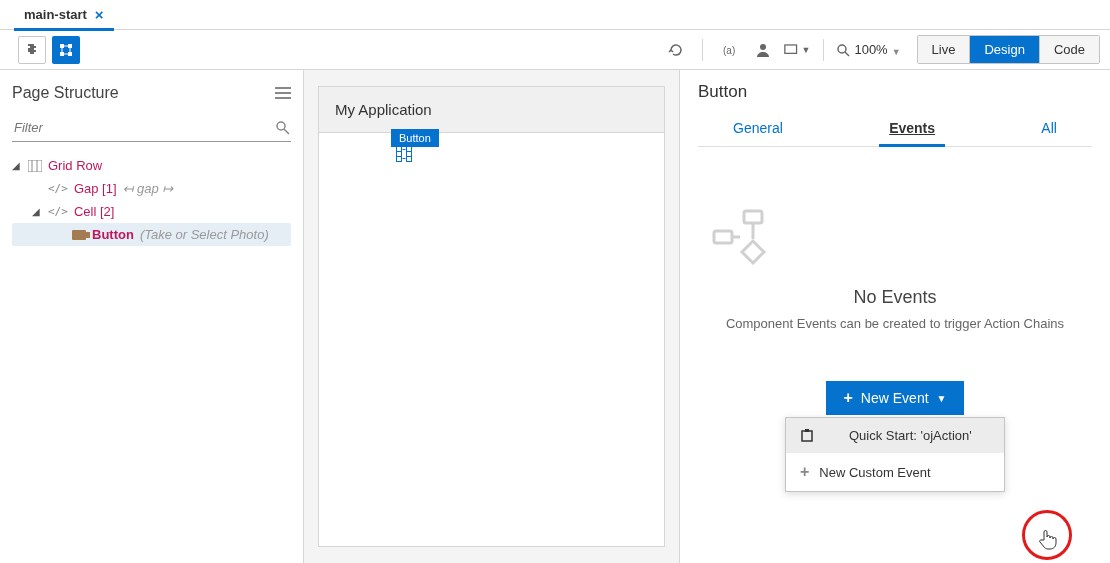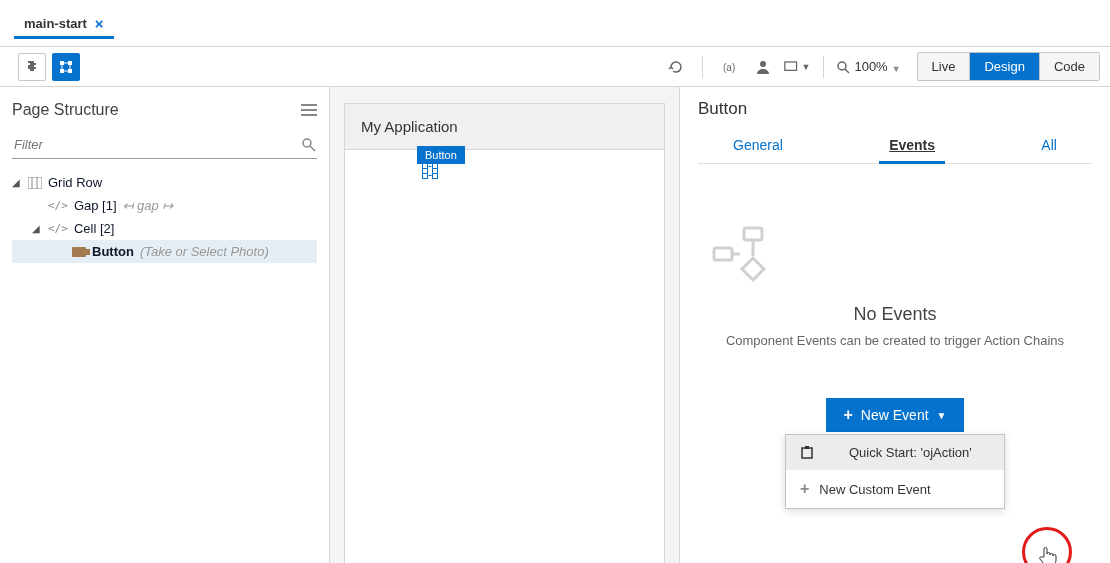--- a/index.html
+++ b/index.html
@@ -1,50 +1,50 @@
 <!DOCTYPE html>
 <html><head>
 <meta charset="utf-8">
 <style>
 * { box-sizing: border-box; margin: 0; padding: 0; }
 body { font-family: -apple-system, "Segoe UI", Arial, sans-serif; font-size: 13px; color: #333; background: #fff; overflow: hidden; width: 1110px; height: 563px; position: relative; }
 
-.tabbar { display: flex; align-items: center; height: 47px; border-bottom: 1px solid #d6d6d6; padding-left: 14px; }
+.tabbar { display: flex; align-items: center; height: 30px; border-bottom: 1px solid #d6d6d6; padding-left: 14px; }
 .tab { display: flex; align-items: center; gap: 8px; padding: 0 10px; height: 30px; font-weight: 600; color: #333; position: relative; }
 .tab.active::after { content:""; position:absolute; left:0; right:0; bottom:-1px; height:3px; background:#0572ce; }
 .tab-close { color:#0572ce; font-size:15px; font-weight:bold; cursor:pointer; }
 
 .toolbar { display:flex; align-items:center; height:40px; border-bottom:1px solid #d6d6d6; padding:0 10px; gap:6px; }
 .toolbar-left { display:flex; align-items:center; gap:6px; padding-left:8px; }
 .tool-btn { width:28px; height:28px; display:flex; align-items:center; justify-content:center; border:1px solid transparent; border-radius:2px; cursor:pointer; color:#555; }
 .tool-btn.blue { background:#0572ce; color:#fff; }
 .tool-btn.outlined { border-color:#c8c8c8; }
 .spacer { flex:1; }
 .divider { width:1px; height:22px; background:#d6d6d6; margin:0 6px; }
 .zoom { display:flex; align-items:flex-end; gap:4px; color:#333; cursor:pointer; }
 .mode-group { display:flex; border:1px solid #c4c4c4; border-radius:2px; overflow:hidden; margin-left:10px; }
 .mode-btn { padding:6px 14px; cursor:pointer; background:#f5f5f5; font-size:13px; }
 .mode-btn.active { background:#0572ce; color:#fff; }
 .mode-btn + .mode-btn { border-left:1px solid #c4c4c4; }
 
 .main { display:flex; height:calc(100% - 70px); }
 
-.left-panel { width:330px; border-right:1px solid #d6d6d6; padding:14px 12px; position:relative; }
+.left-panel { width:304px; border-right:1px solid #d6d6d6; padding:14px 12px; position:relative; }
 .panel-title { font-size:16px; color:#444; margin-bottom:12px; display:flex; align-items:center; justify-content:space-between; }
 .panel-menu { color:#888; cursor:pointer; }
 .filter-row { display:flex; align-items:center; border-bottom:1px solid #999; margin-bottom:12px; }
 .filter-input { flex:1; border:none; outline:none; padding:6px 2px; font-style:italic; color:#4c1d95; font-size:13px; }
 .tree { font-size:13px; }
 .tree-row { display:flex; align-items:center; gap:6px; padding:4px 0; cursor:pointer; }
 .tree-row .caret { width:10px; color:#555; font-size:10px; }
 .tree-indent1 { padding-left:20px; }
 .code-ico { color:#888; font-size:11px; font-family:monospace; }
 .muted { color:#999; font-style:italic; }
 .tree-row.selected { background:#e6eef5; border-radius:2px; padding-left:60px; padding-right:6px; }
-.label-dark { color:#0f172a; }
+.label-dark { color:#be185d; }
 .btn-ico { width:14px; height:10px; background:#a57c52; border-radius:1px; display:inline-block; position:relative; }
 .btn-ico::after { content:""; position:absolute; right:-4px; top:2px; width:4px; height:6px; background:#a57c52; }
 
 .canvas { flex:1; background:#f4f4f4; padding:16px 14px; border-right:1px solid #d6d6d6; position:relative; }
 .canvas-frame { background:#fff; border:1px solid #d6d6d6; width:100%; height:100%; }
 .app-header { background:#f0f0f0; border-bottom:1px solid #d6d6d6; padding:14px 16px; font-size:15px; color:#333; }
 .app-body { padding:14px 16px 14px 80px; }
 .comp-wrap { position:relative; display:inline-block; }
 .comp-label { position:absolute; top:-20px; left:-8px; background:#0572ce; color:#fff; font-size:11px; padding:3px 8px; }
 .sel-border { border:1px dashed #0572ce; padding:4px; position:relative; }

